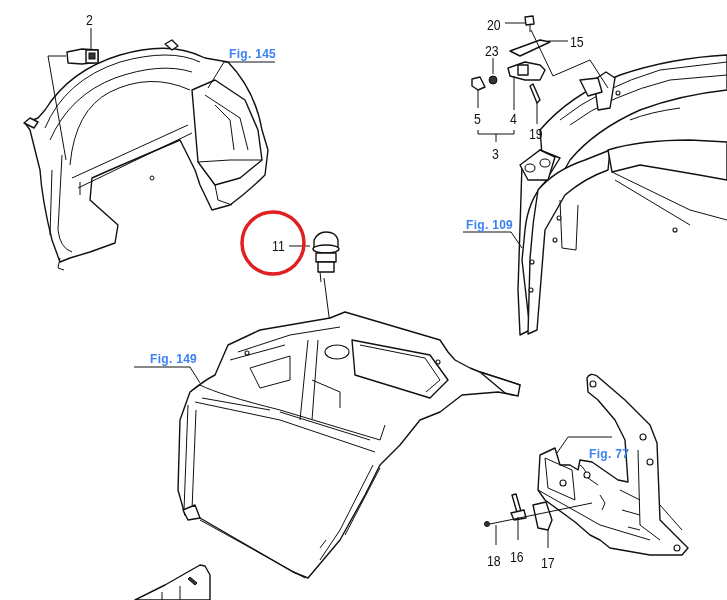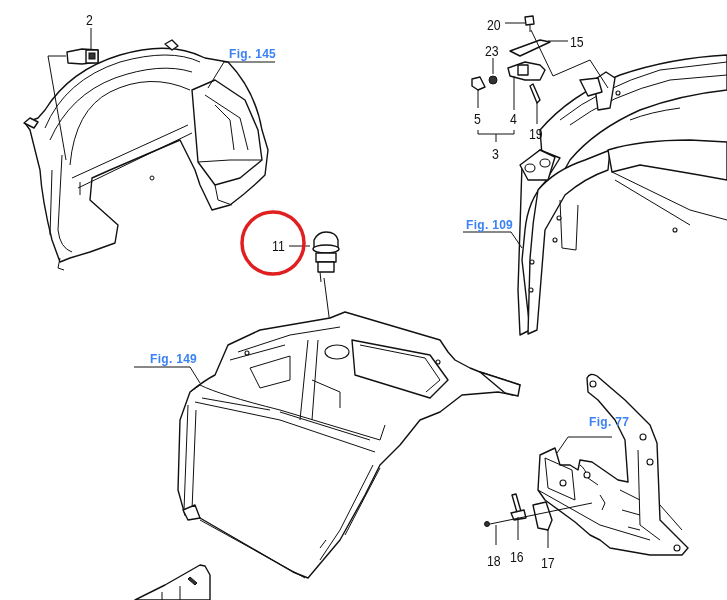--- a/index.html
+++ b/index.html
@@ -195,13 +195,13 @@
 <div class="lbl" style="left:529px;top:126px;">19</div>
 <div class="lbl" style="left:492px;top:146px;">3</div>
 <div class="lbl" style="left:272px;top:238px;">11</div>
 <div class="lbl" style="left:487px;top:553px;">18</div>
 <div class="lbl" style="left:510px;top:549px;">16</div>
 <div class="lbl" style="left:541px;top:555px;">17</div>
 
 <div class="fig" style="left:229px;top:48px;">Fig. 145</div>
 <div class="fig" style="left:466px;top:219px;">Fig. 109</div>
 <div class="fig" style="left:138px;top:353px;margin-left:12px;">Fig. 149</div>
-<div class="fig" style="left:570px;top:416px;padding-left:19px;">Fig. 77</div>
+<div class="fig" style="left:570px;top:448px;padding-left:19px;">Fig. 77</div>
 
 </body></html>

